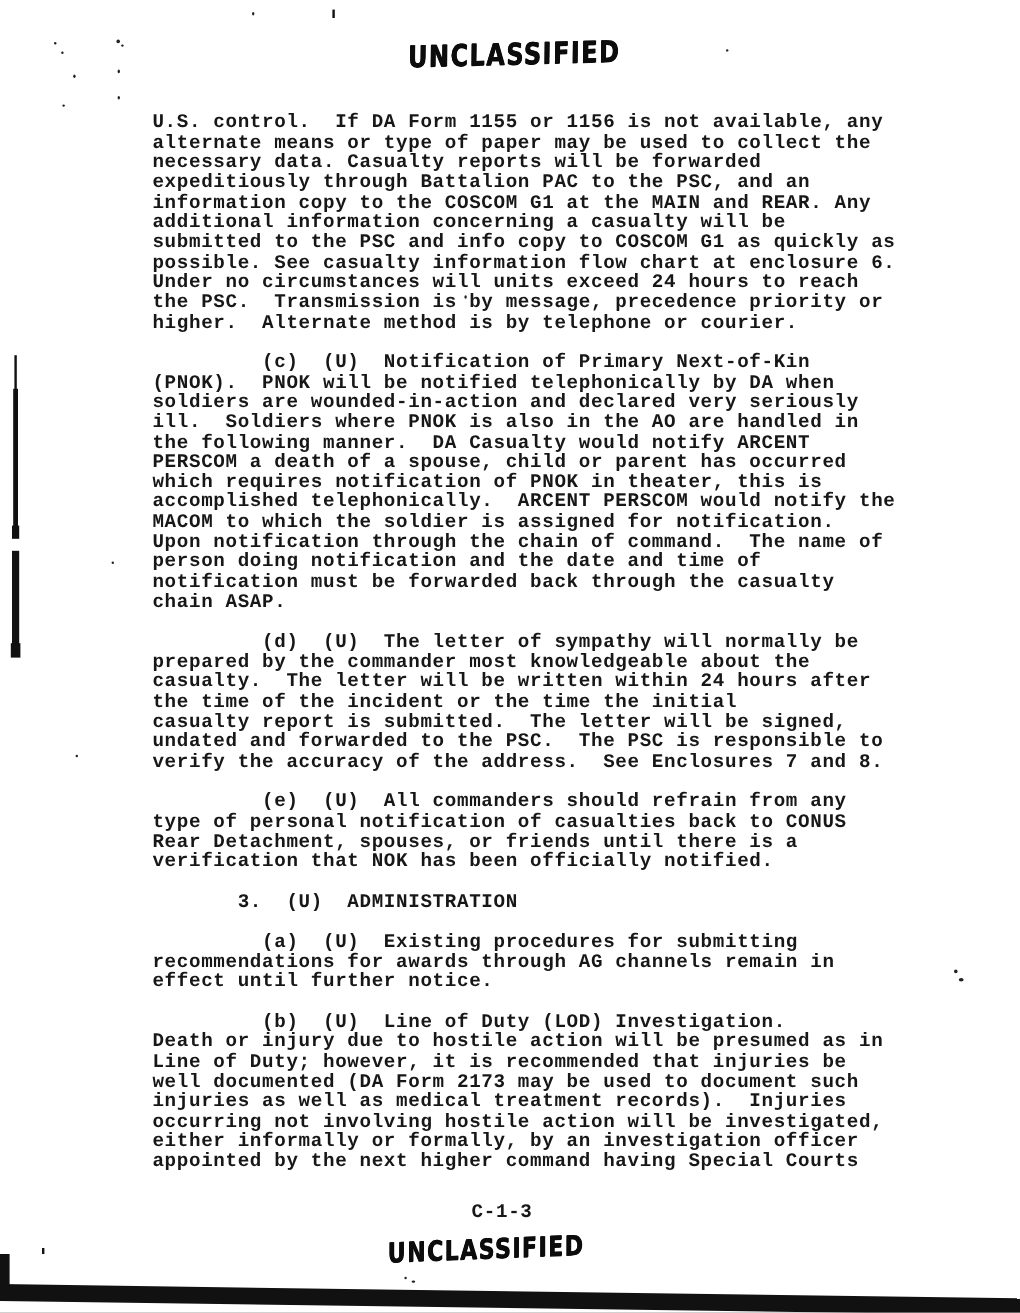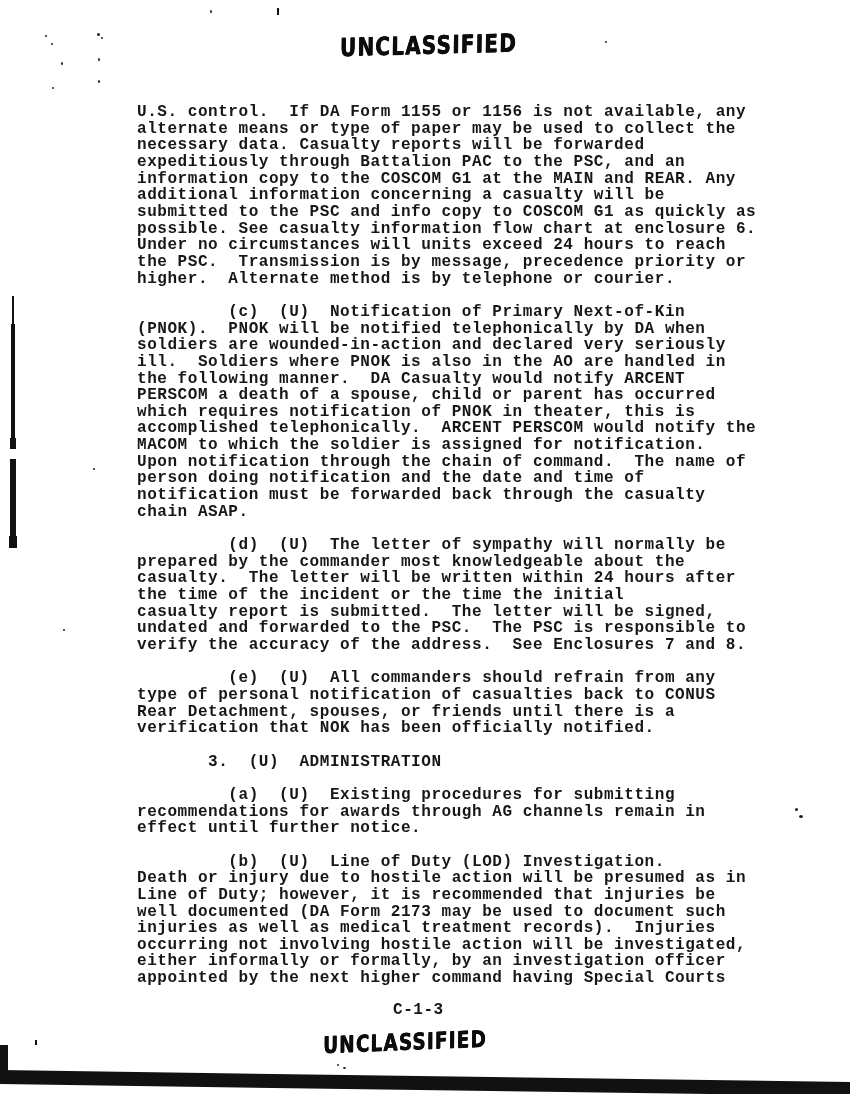--- a/index.html
+++ b/index.html
@@ -10,21 +10,21 @@
     margin: 0 auto;
     background: #ffffff;
     overflow: hidden;
     font-family: "Liberation Mono", "DejaVu Sans Mono", monospace;
     color: #171717;
   }
   .doc-body {
     position: absolute;
     left: 125px;
     top: 92px;
-    margin: 12px;
+    margin: 2px;
     font-family: "Liberation Mono", "DejaVu Sans Mono", monospace;
     font-weight: bold;
     font-size: 16px;
     line-height: 16.65px;
     letter-spacing: 0.55px;
     white-space: pre;
     color: #171717;
   }
   .stamp {
     position: absolute;

